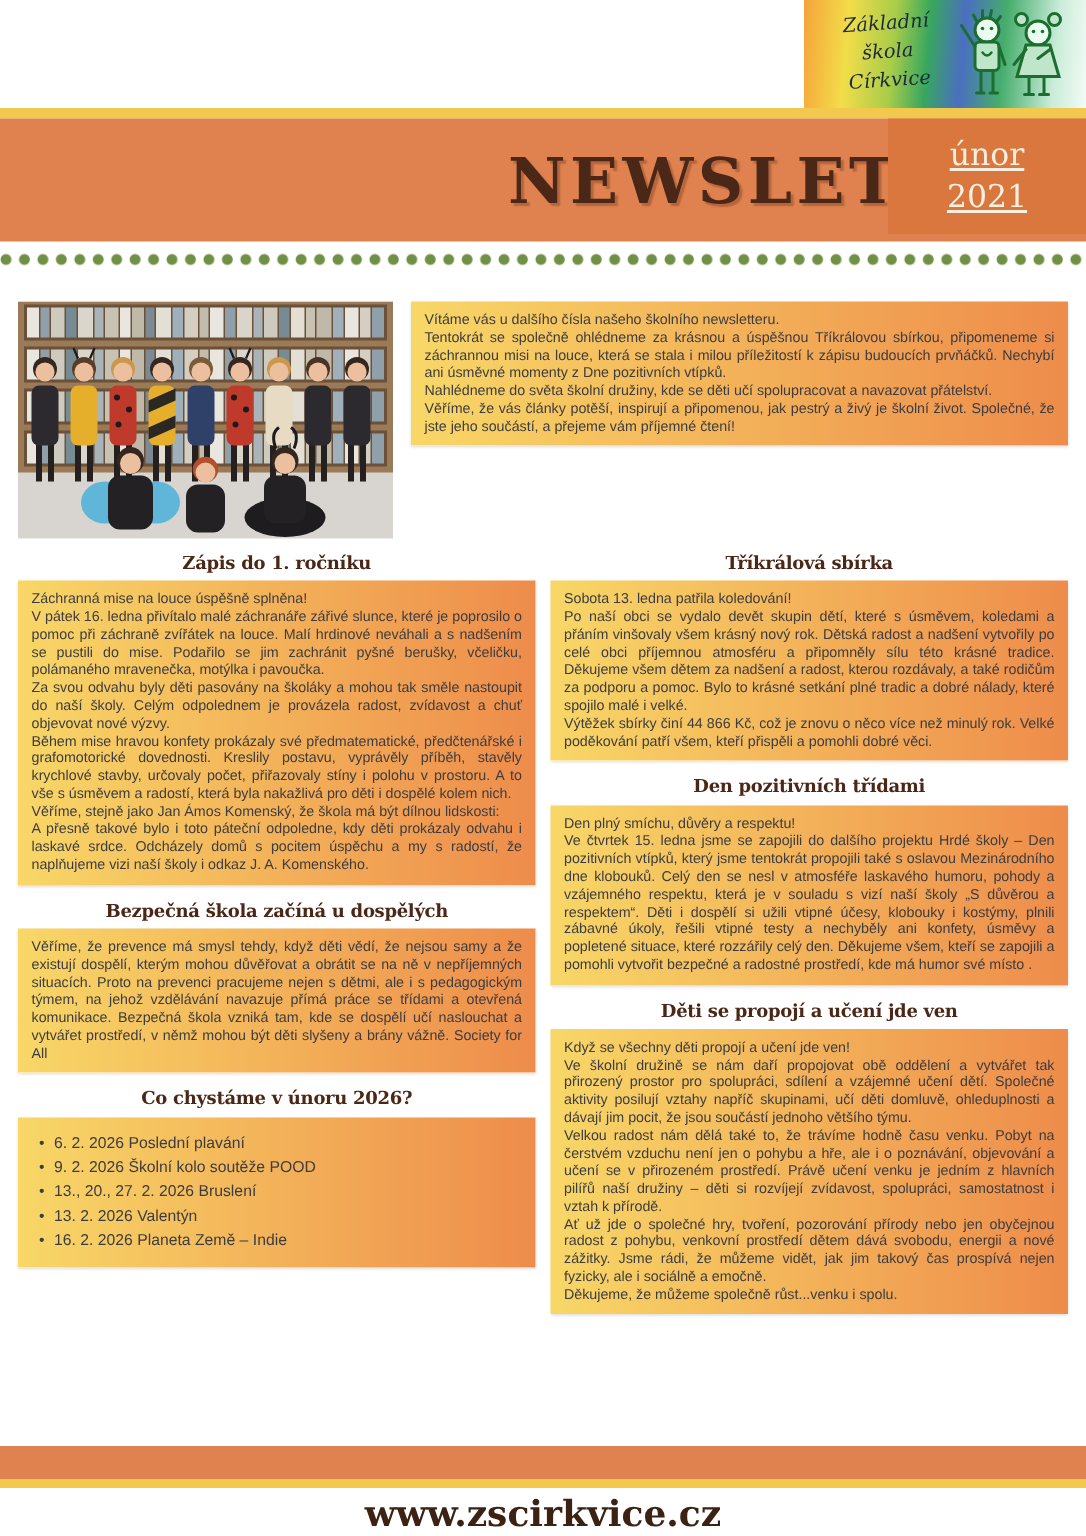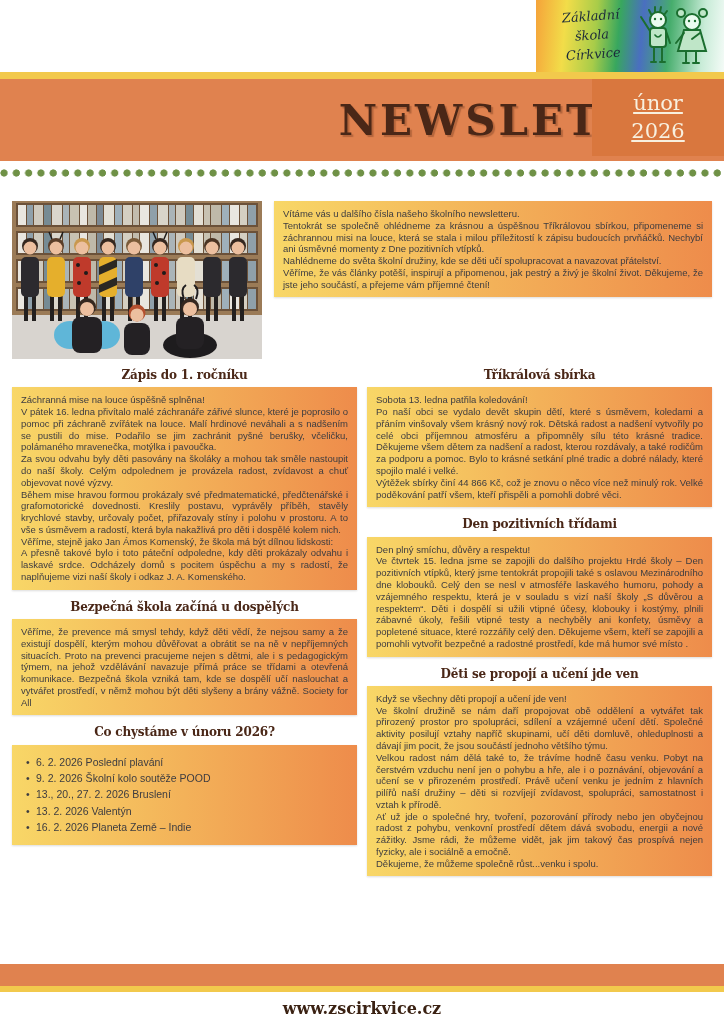--- a/index.html
+++ b/index.html
@@ -108,21 +108,21 @@
   .events-box li { position: relative; padding-left: 12px; text-align: left; }
   .events-box li::before { content: "•"; position: absolute; left: 2px; }
 
   
   .footer { flex: 0 0 auto; }
   .footer-orange { height: 22px; background: var(--band, #E0824F); }
   .footer-yellow { height: 6px; background: var(--yellow, #F2C94C); }
   .footer-white { height: 32px; display: flex; align-items: center; justify-content: center; background: #ffffff; }
   .footer-url {
     font-family: "DejaVu Serif", serif;
-    font-weight: bold; font-size: 16px;
+    font-weight: bold; font-size: 24px;
     color: #3B2213;
   }
 </style>
 </head>
 <body>
 
 <div class="page">
 
   <div class="top-strip">
     <div class="logo">
@@ -162,21 +162,21 @@
       </svg>
     </div>
   </div>
 
   <div class="yellow-bar"></div>
 
   <header class="header-band">
     <h1 class="header-title">NEWSLETTER</h1>
     <div class="date-box">
       <span>únor</span>
-      <span>2026</span>
+      <span>2021</span>
     </div>
   </header>
 
   <div class="dots"></div>
 
   <main class="content">
 
     <div class="intro-row">
       <div class="photo">
         <svg viewBox="0 0 250 170" preserveAspectRatio="xMidYMid slice" aria-hidden="true">
@@ -315,34 +315,34 @@
             <g stroke="#1e1c1e" stroke-width="2" fill="none">
               <path d="M172,104 q-4,-10 2,-14 M184,104 q4,-10 -2,-14"></path>
             </g>
           </g>
         </svg>
       </div>
       <div class="gradient-box intro-box">
           <p>Vítáme vás u dalšího čísla našeho školního newsletteru.</p>
           <p>Tentokrát se společně ohlédneme za krásnou a úspěšnou Tříkrálovou sbírkou, připomeneme si záchrannou misi na louce, která se stala i milou příležitostí k zápisu budoucích prvňáčků. Nechybí ani úsměvné momenty z Dne pozitivních vtípků.</p>
           <p>Nahlédneme do světa školní družiny, kde se děti učí spolupracovat a navazovat přátelství.</p>
-          <p>Věříme, že vás články potěší, inspirují a připomenou, jak pestrý a živý je školní život. Děkujeme, že jste jeho součástí, a přejeme vám příjemné čtení!</p>
+          <p>Věříme, že vás články potěší, inspirují a připomenou, jak pestrý a živý je školní život. Společné, že jste jeho součástí, a přejeme vám příjemné čtení!</p>
         </div>
     </div>
 
     <div class="columns">
       <div class="col">
 
         <section class="article">
           <h2>Zápis do 1. ročníku</h2>
           <div class="gradient-box">
               <p>Záchranná mise na louce úspěšně splněna!</p>
               <p>V pátek 16. ledna přivítalo malé záchranáře zářivé slunce, které je poprosilo o pomoc při záchraně zvířátek na louce. Malí hrdinové neváhali a s nadšením se pustili do mise. Podařilo se jim zachránit pyšné berušky, včeličku, polámaného mravenečka, motýlka i pavoučka.</p>
               <p>Za svou odvahu byly děti pasovány na školáky a mohou tak směle nastoupit do naší školy. Celým odpolednem je provázela radost, zvídavost a chuť objevovat nové výzvy.</p>
-              <p>Během mise hravou formou prokázaly své předmatematické, předčtenářské i grafomotorické dovednosti. Kreslily postavu, vyprávěly příběh, stavěly krychlové stavby, určovaly počet, přiřazovaly stíny i polohu v prostoru. A to vše s úsměvem a radostí, která byla nakažlivá pro děti i dospělé kolem nich.</p>
+              <p>Během mise hravou konfety prokázaly své předmatematické, předčtenářské i grafomotorické dovednosti. Kreslily postavu, vyprávěly příběh, stavěly krychlové stavby, určovaly počet, přiřazovaly stíny i polohu v prostoru. A to vše s úsměvem a radostí, která byla nakažlivá pro děti i dospělé kolem nich.</p>
               <p>Věříme, stejně jako Jan Ámos Komenský, že škola má být dílnou lidskosti:</p>
               <p>A přesně takové bylo i toto páteční odpoledne, kdy děti prokázaly odvahu i laskavé srdce. Odcházely domů s pocitem úspěchu a my s radostí, že naplňujeme vizi naší školy i odkaz J. A. Komenského.</p>
             </div>
         </section>
 
         <section class="article">
           <h2>Bezpečná škola začíná u dospělých</h2>
           <div class="gradient-box">
               <p>Věříme, že prevence má smysl tehdy, když děti vědí, že nejsou samy a že existují dospělí, kterým mohou důvěřovat a obrátit se na ně v nepříjemných situacích. Proto na prevenci pracujeme nejen s dětmi, ale i s pedagogickým týmem, na jehož vzdělávání navazuje přímá práce se třídami a otevřená komunikace. Bezpečná škola vzniká tam, kde se dospělí učí naslouchat a vytvářet prostředí, v němž mohou být děti slyšeny a brány vážně. Society for All</p>
             </div>

